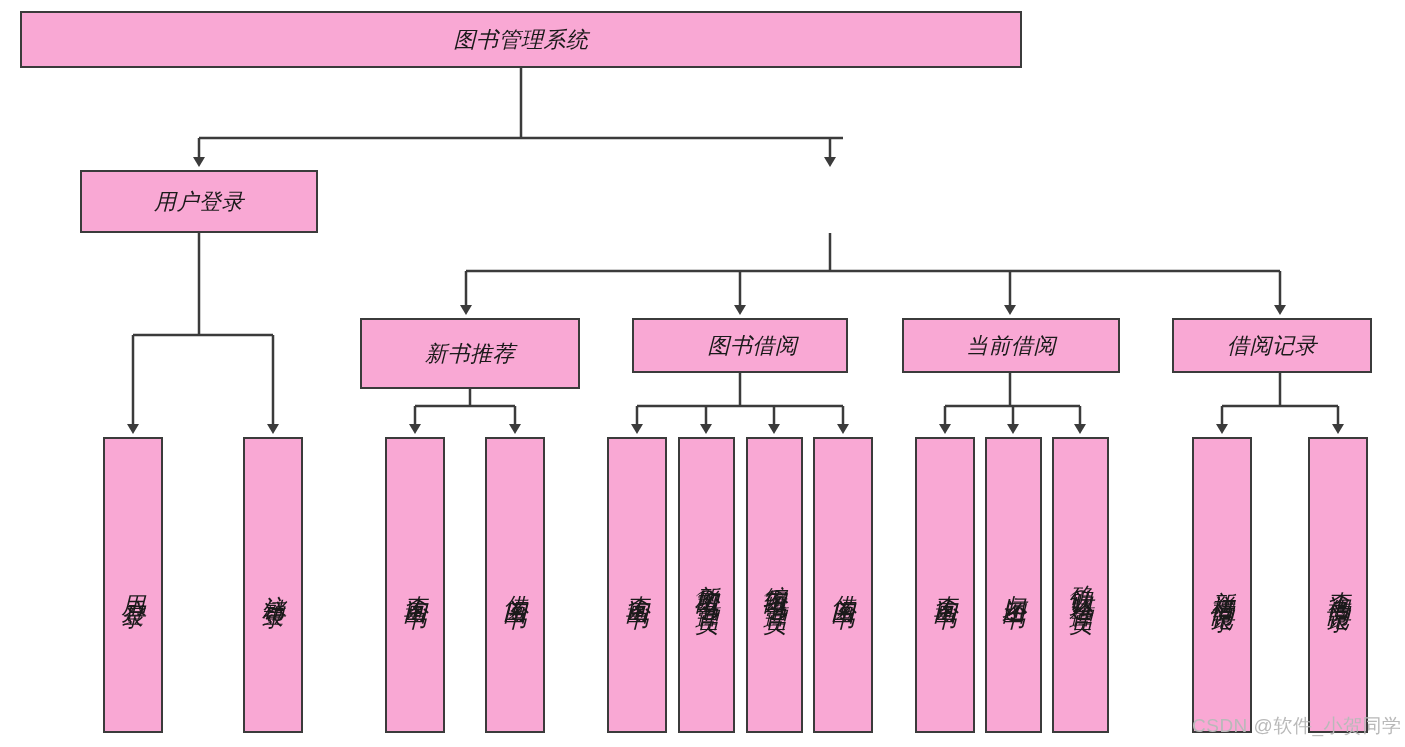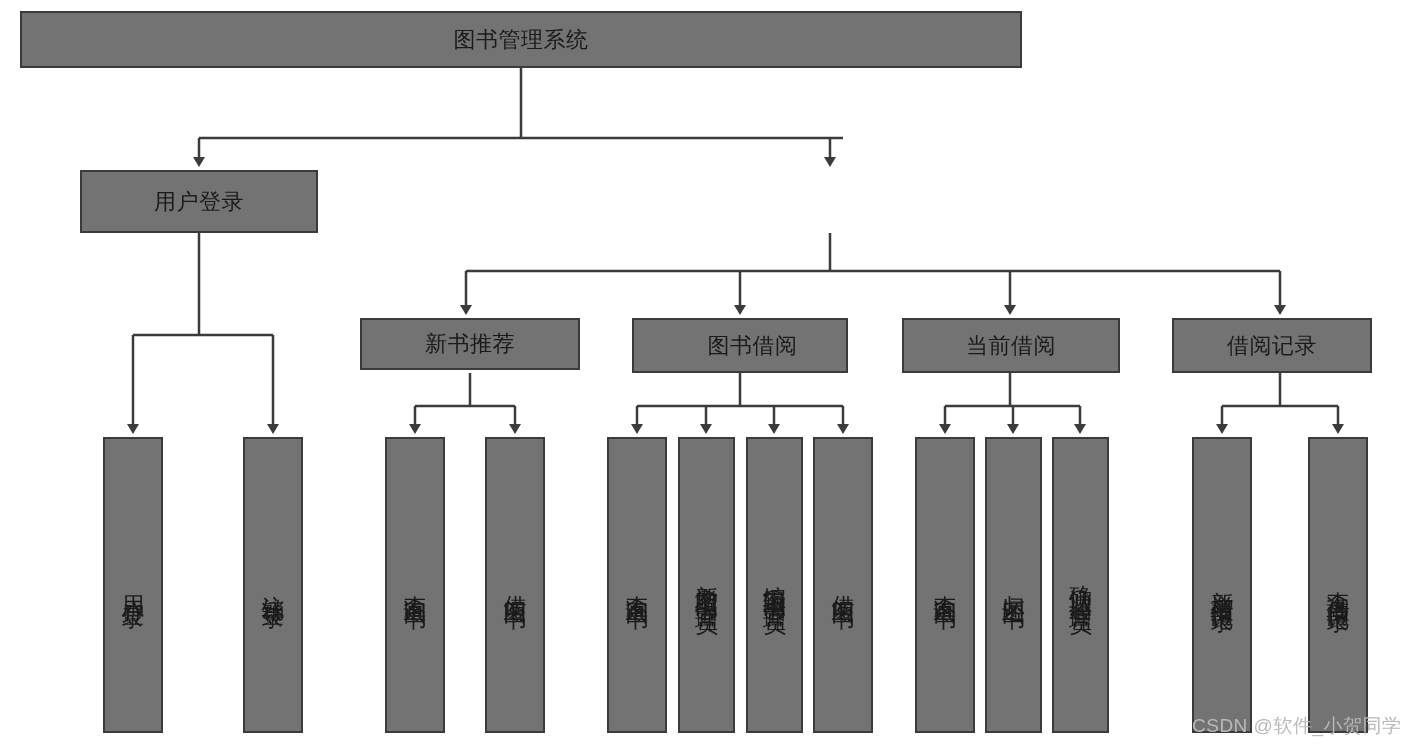--- a/index.html
+++ b/index.html
@@ -20,26 +20,27 @@
   svg#wires {
     position: absolute;
     left: 0;
     top: 0;
     width: 1405px;
     height: 747px;
   }
   .node {
     position: absolute;
     box-sizing: border-box;
-    background: #737373;
+    background: #f9a8d4;
     border: 2.5px solid #3b3b3b;
     display: flex;
     align-items: center;
     justify-content: center;
     color: #1a1a1a;
+    font-style: italic;
   }
   .node .lbl {
     display: block;
     text-align: center;
     line-height: 1.18;
     letter-spacing: 0.5px;
   }
   .node.horiz .lbl {
     font-size: 22px;
   }
@@ -120,21 +121,21 @@
   </svg>
 
   <div class="node horiz" style="left:20px; top:11px; width:1002px; height:57px;">
     <span class="lbl">图书管理系统</span>
   </div>
 
   <div class="node horiz" style="left:80px; top:170px; width:238px; height:63px;">
     <span class="lbl">用户登录</span>
   </div>
 
-  <div class="node horiz" style="left:360px; top:318px; width:220px; height:52px;">
+  <div class="node horiz" style="left:360px; top:318px; width:220px; height:71px;">
     <span class="lbl">新书推荐</span>
   </div>
   <div class="node horiz" style="left:632px; top:318px; width:216px; height:55px;padding-left:25px;">
     <span class="lbl">图书借阅</span>
   </div>
   <div class="node horiz" style="left:902px; top:318px; width:218px; height:55px;">
     <span class="lbl">当前借阅</span>
   </div>
   <div class="node horiz" style="left:1172px; top:318px; width:200px; height:55px;">
     <span class="lbl">借阅记录</span>

